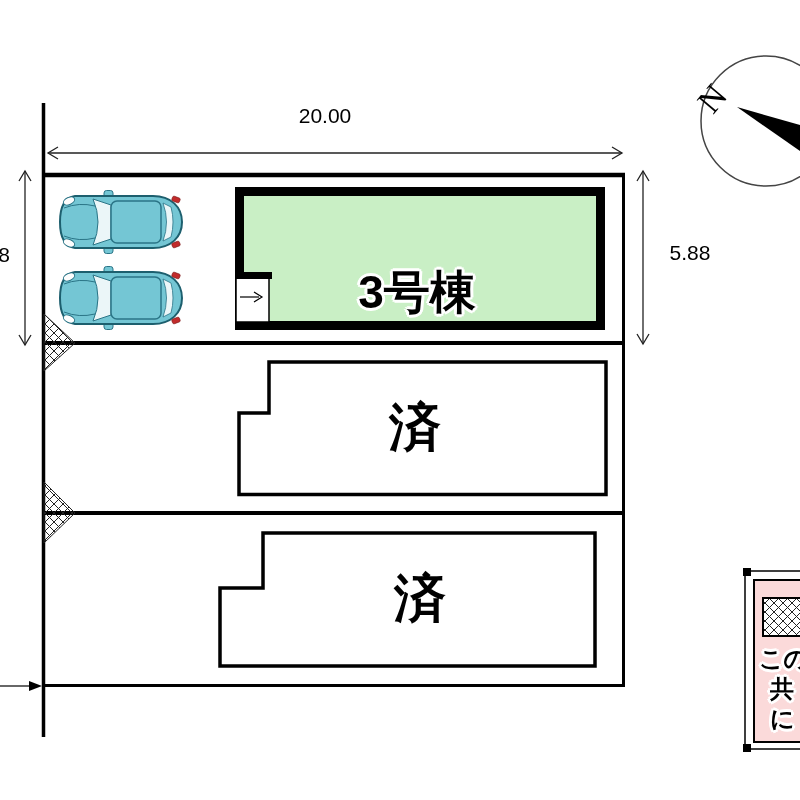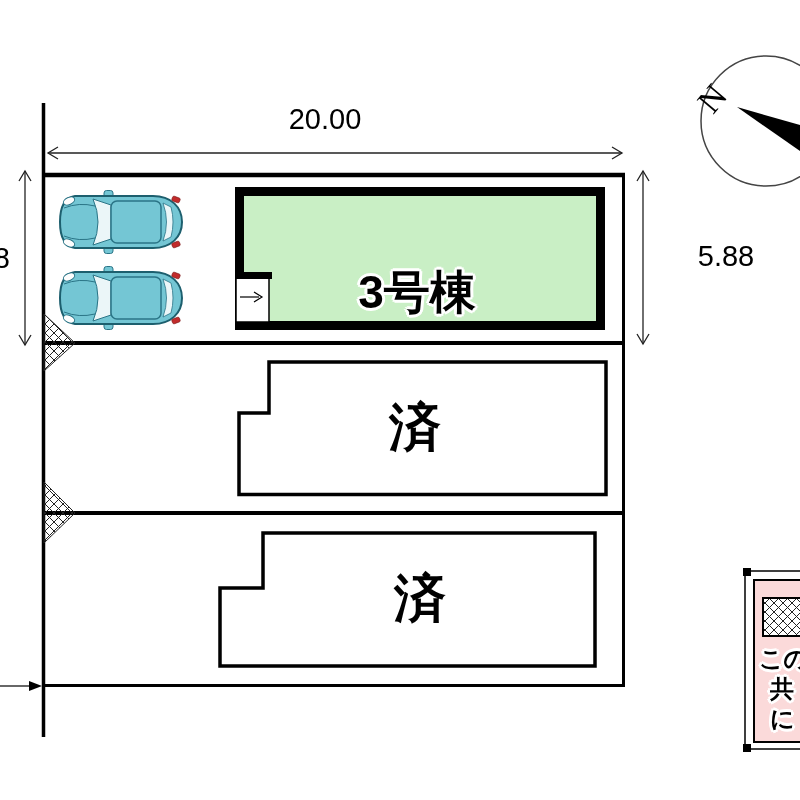--- a/index.html
+++ b/index.html
@@ -2,21 +2,21 @@
 <html><head>
 <meta charset="utf-8">
 <style>
   html,body{margin:0;padding:0;background:#fff;}
   #stage{
     position:relative;width:800px;height:800px;background:#ffffff;
     overflow:hidden;font-family:"Liberation Sans",sans-serif;
   }
   #plan-svg{position:absolute;left:0;top:0;}
   .lbl{position:absolute;color:#000;white-space:nowrap;line-height:1.1;}
-  .dim{font-size:29px;font-weight:400;letter-spacing:0px;}
+  .dim{font-size:21px;font-weight:400;letter-spacing:0px;}
   .halo{
     text-shadow:
       -3px 0 0 #fff, 3px 0 0 #fff, 0 -3px 0 #fff, 0 3px 0 #fff,
       -2px -2px 0 #fff, 2px -2px 0 #fff, -2px 2px 0 #fff, 2px 2px 0 #fff;
   }
   .bldg-label{font-size:46px;font-weight:700;}
   .sold-label{font-size:52px;font-weight:700;}
   .legend-line{font-size:24px;font-weight:700;}
   .north{font-family:"Liberation Serif",serif;font-size:34px;font-weight:400;
          transform:rotate(-50deg);}
@@ -114,21 +114,21 @@
       <rect x="754" y="580" width="60" height="162" fill="#fbdada" stroke="#000" stroke-width="2"></rect>
       <g>
         <rect x="763" y="598" width="45" height="38" fill="#ffffff" stroke="#000" stroke-width="2"></rect>
         <rect x="763" y="598" width="45" height="38" fill="url(#xhatch)" stroke="#000" stroke-width="2"></rect>
       </g>
     </g>
   </svg>
 
   <div class="lbl dim center" style="left:255px;top:104px;width:140px;">20.00</div>
 
-  <div class="lbl dim center" style="left:645px;top:241px;width:90px;margin-left:36px;">5.88</div>
+  <div class="lbl dim center" style="left:645px;top:241px;width:90px;">5.88</div>
 
   <div class="lbl dim" style="left:-9px;top:243px;width:19px;text-align:right;">8</div>
 
   <div class="lbl bldg-label halo center" style="left:242px;top:231px;width:350px;margin-top:36px;">3号棟</div>
 
   <div class="lbl sold-label center" style="left:340px;top:399px;width:150px;">済</div>
 
   <div class="lbl sold-label center" style="left:345px;top:570px;width:150px;">済</div>
 
   <div class="lbl north" style="left:700px;top:80px;">N</div>

